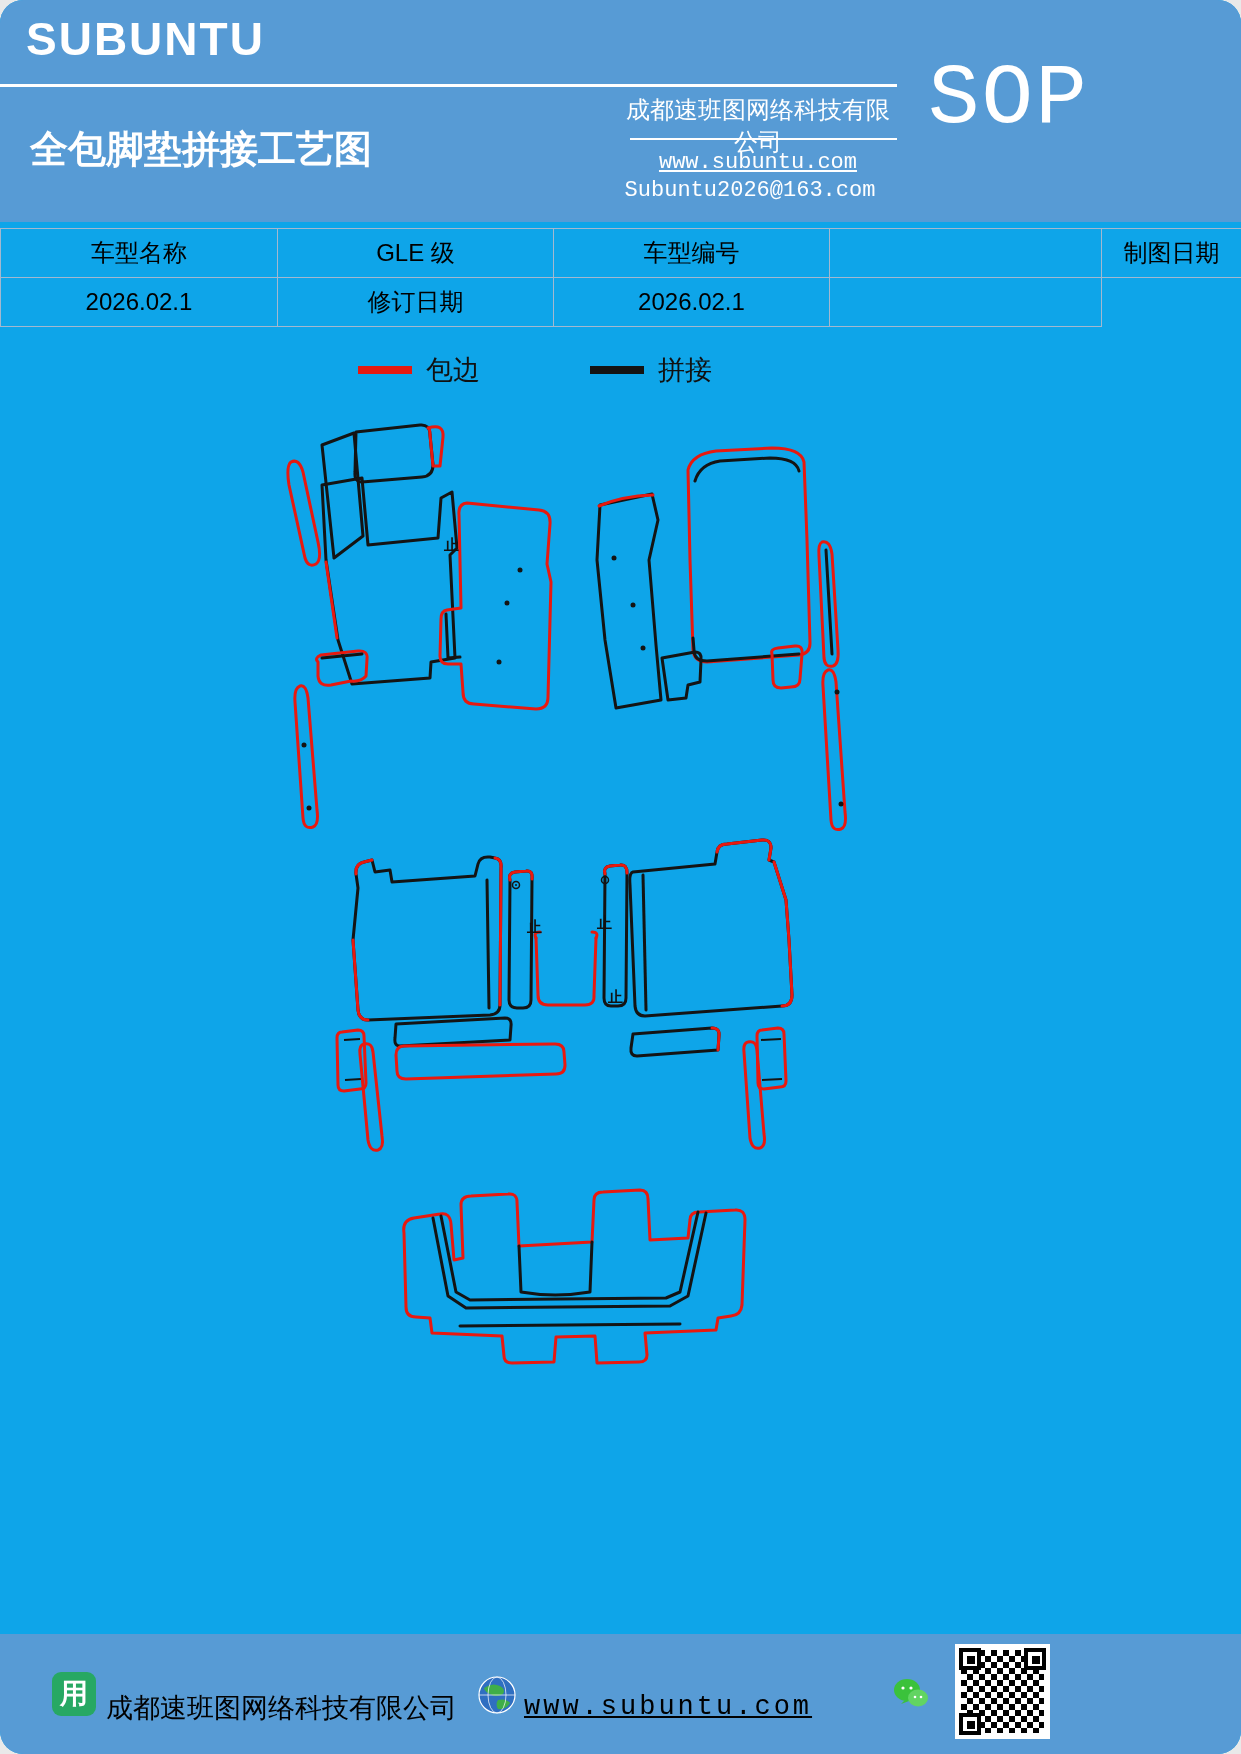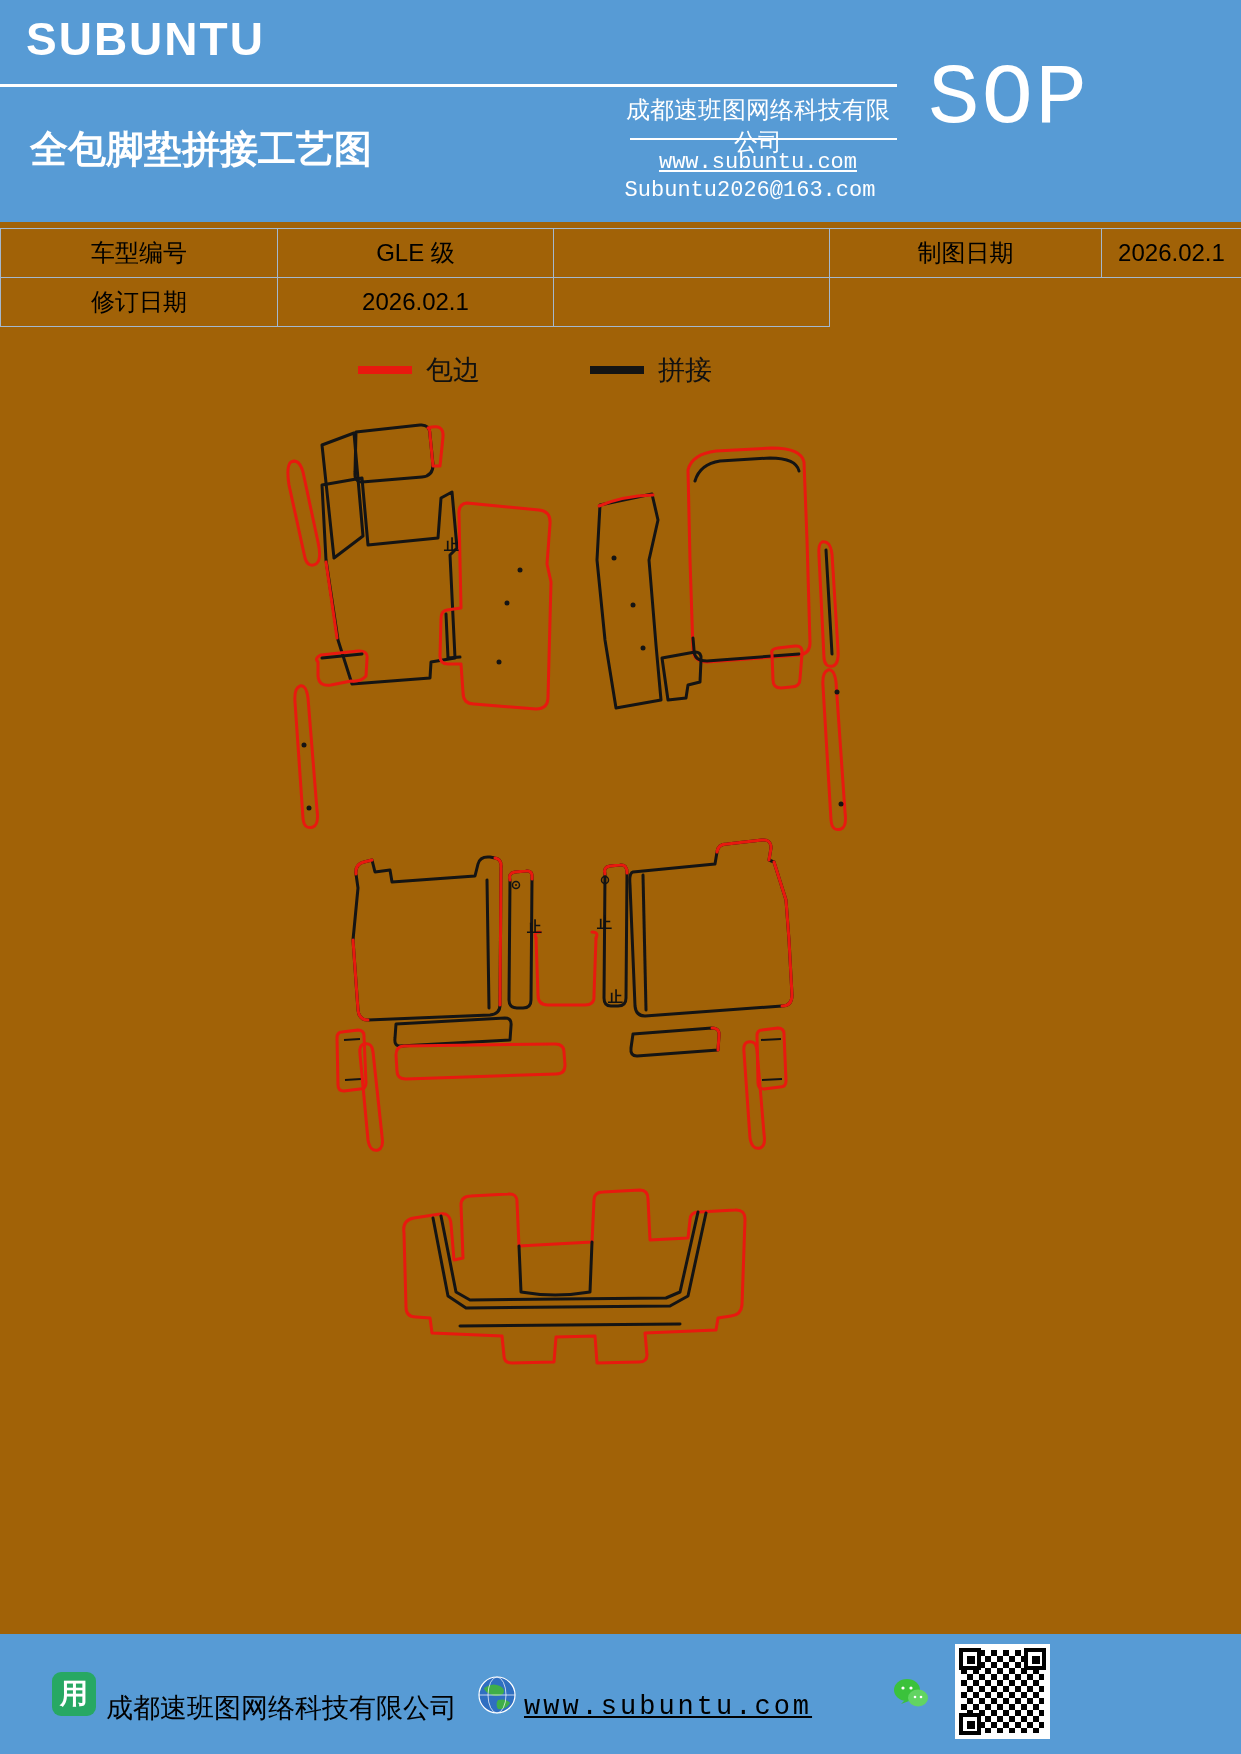--- a/index.html
+++ b/index.html
@@ -1,17 +1,17 @@
 <!DOCTYPE html>
 <html><head>
 <meta charset="utf-8">
 <style>
   * { margin:0; padding:0; box-sizing:border-box; }
   body { background:#e9e9e9; font-family:"Liberation Sans", sans-serif; }
-  .page { position:relative; width:1241px; height:1754px; background:#a16207; overflow:hidden; margin:0 auto; }
+  .page { position:relative; width:1241px; height:1754px; background:#0ea5e9; overflow:hidden; margin:0 auto;border-radius:23px; }
 
   
   .header { position:absolute; left:0; top:0; width:1241px; height:222px; background:#579bd5; color:#fff; }
   .brand { position:absolute; left:26px; top:12px; font-size:46px; font-weight:bold; letter-spacing:2px; font-family:"Liberation Sans", sans-serif; }
   .hr1 { position:absolute; left:0; top:84px; width:897px; height:3px; background:#fff; }
   .doc-title { position:absolute; left:30px; top:124px; font-size:38px; font-weight:bold; font-family:"Liberation Serif","DejaVu Serif",serif; }
   .hd-company { position:absolute; left:618px; top:94px; width:280px; text-align:center; font-size:24px; font-family:"Liberation Serif","DejaVu Serif",serif; }
   .hr2 { position:absolute; left:630px; top:138px; width:267px; height:2px; background:#fff; }
   .hd-site { position:absolute; left:618px; top:150px; width:280px; text-align:center; font-size:22px; text-decoration:underline; font-family:"Liberation Mono","DejaVu Sans Mono",monospace; cursor:pointer; }
   .hd-mail { position:absolute; left:600px; top:178px; width:300px; text-align:center; font-size:22px; font-family:"Liberation Mono","DejaVu Sans Mono",monospace; }
@@ -67,22 +67,23 @@
     <div class="hr1"></div>
     <div class="doc-title">全包脚垫拼接工艺图</div>
     <div class="hd-company">成都速班图网络科技有限公司</div>
     <div class="hr2"></div>
     <div class="hd-site">www.subuntu.com</div>
     <div class="hd-mail">Subuntu2026@163.com</div>
     <div class="sop">SOP</div>
   </div>
 
   <div class="info-table">
+    <div class="cell cjk">车型名称</div>
+    <div class="cell">GLE 级</div>
     <div class="cell cjk">车型编号</div>
-    <div class="cell">GLE 级</div>
     <div class="cell"></div>
     <div class="cell cjk">制图日期</div>
     <div class="cell">2026.02.1</div>
     <div class="cell cjk">修订日期</div>
     <div class="cell">2026.02.1</div>
     <div class="cell"></div>
   </div>
 
   <div class="legend">
     <span class="swatch red"></span>

